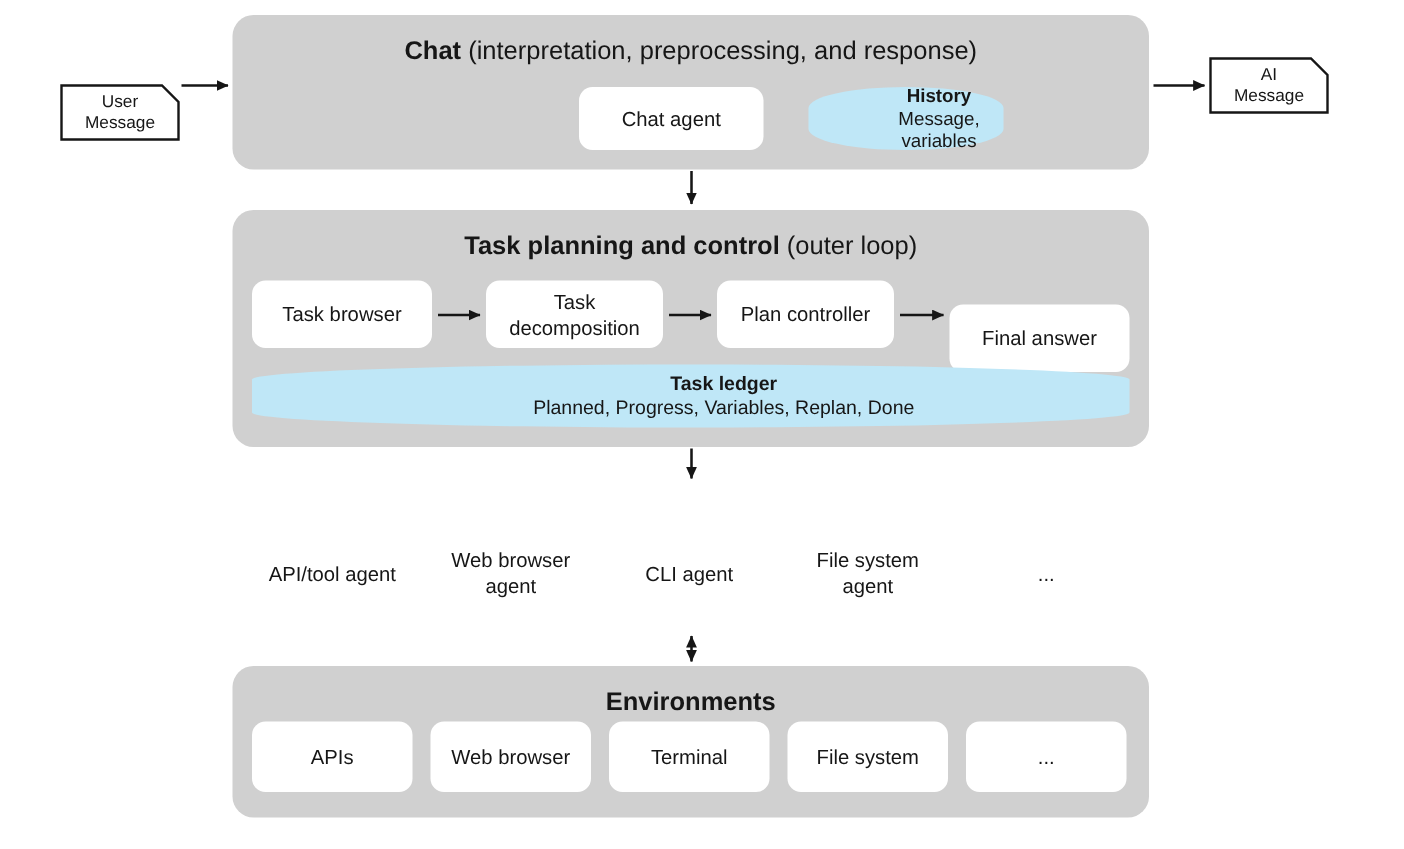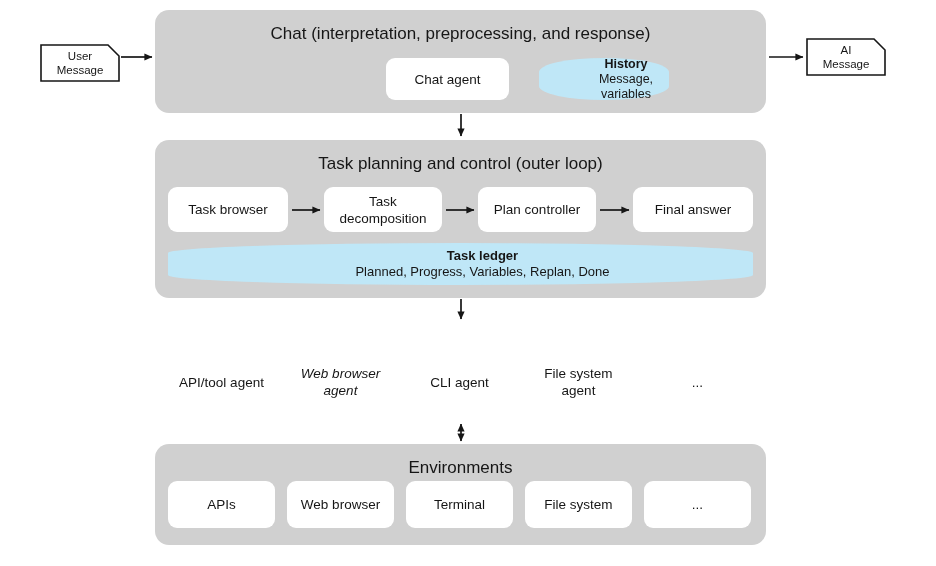--- a/index.html
+++ b/index.html
@@ -33,21 +33,21 @@
     box-sizing: border-box;
   }
   .panel-title {
     text-align: center;
     font-size: 17px;
     line-height: 20px;
     color: #161616;
     white-space: nowrap;
   }
   .panel-title .b {
-    font-weight: normal;
+    font-weight: bold;
   }
   .panel-title .n {
     font-weight: normal;
   }
 
   
   .node {
     position: absolute;
     background: #ffffff;
     border-radius: 9px;
@@ -119,21 +119,21 @@
     width: 936px;
     height: 566px;
     pointer-events: none;
   }
 </style>
 </head>
 <body>
 
 <div id="canvas">
 
-  <div class="note" style="left:40px; top:44px; width:80px; height:38px;">
+  <div class="note" style="left:40px; top:56px; width:80px; height:38px;">
     <svg width="80" height="38" viewBox="0 0 80 38">
       <path d="M1,1 L68,1 L79,12 L79,37 L1,37 Z" fill="#ffffff" stroke="#161616" stroke-width="1.6" stroke-linejoin="miter"></path>
     </svg>
     <div class="note-label">
       <div>User</div>
       <div>Message</div>
     </div>
   </div>
 
   <div class="note" style="left:806px; top:38px; width:80px; height:38px;">
@@ -169,34 +169,34 @@
 
   <div class="node" style="left:168px; top:187px; width:120px; height:45px;">
     <span>Task browser</span>
   </div>
   <div class="node" style="left:324px; top:187px; width:118px; height:45px;">
     <span>Task decomposition</span>
   </div>
   <div class="node" style="left:478px; top:187px; width:118px; height:45px;">
     <span>Plan controller</span>
   </div>
-  <div class="node" style="left:633px; top:187px; width:120px; height:45px;">
+  <div class="node" style="left:633px; top:203px; width:120px; height:45px;">
     <span>Final answer</span>
   </div>
 
   <div class="cyl cyl-wide" style="left:168px; top:243px; width:585px; height:42px;">
     <div class="cyl-title">Task ledger</div>
     <div class="cyl-sub">Planned, Progress, Variables, Replan, Done</div>
   </div>
 
 
   <div class="node" style="left:168px; top:359px; width:107px; height:46px;">
     <span>API/tool agent</span>
   </div>
-  <div class="node" style="left:287px; top:359px; width:107px; height:46px;font-style:italic;">
+  <div class="node" style="left:287px; top:359px; width:107px; height:46px;">
     <span>Web browser agent</span>
   </div>
   <div class="node" style="left:406px; top:359px; width:107px; height:46px;">
     <span>CLI agent</span>
   </div>
   <div class="node" style="left:525px; top:359px; width:107px; height:46px;">
     <span>File system agent</span>
   </div>
   <div class="node" style="left:644px; top:359px; width:107px; height:46px;">
     <span>...</span>

